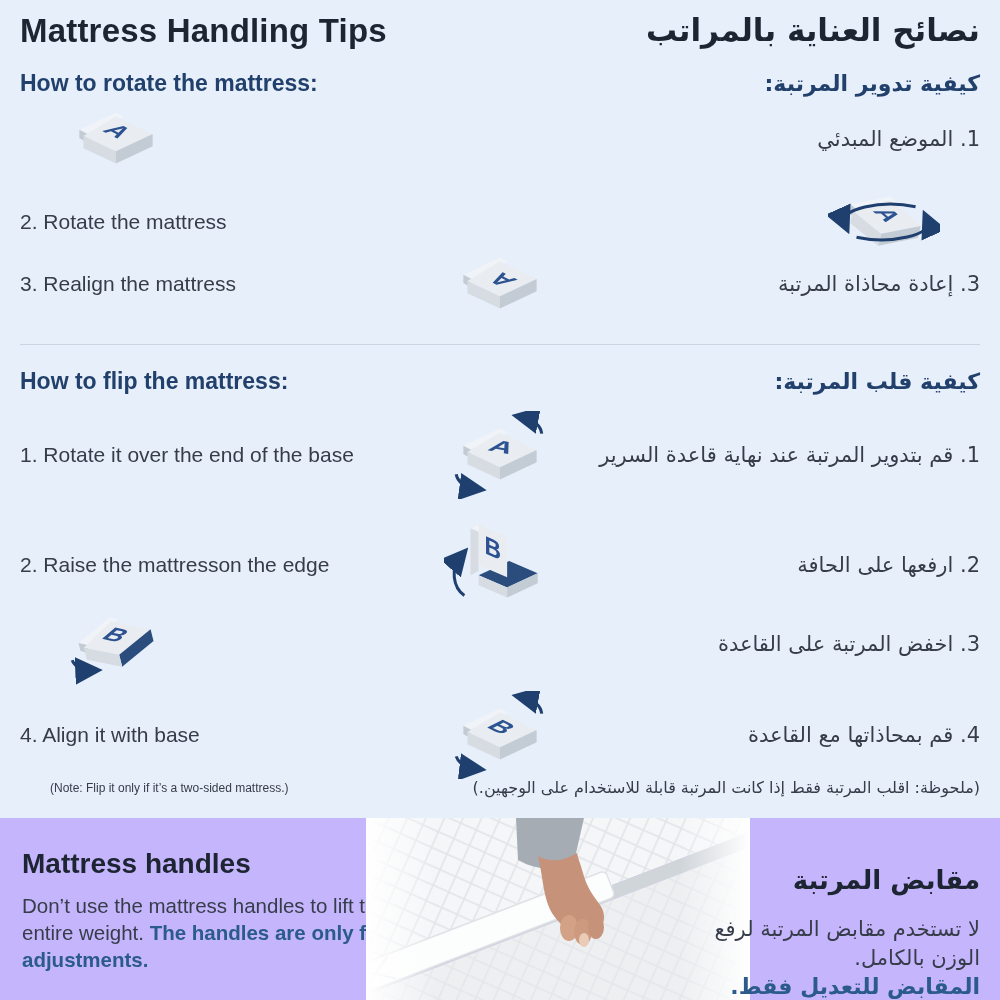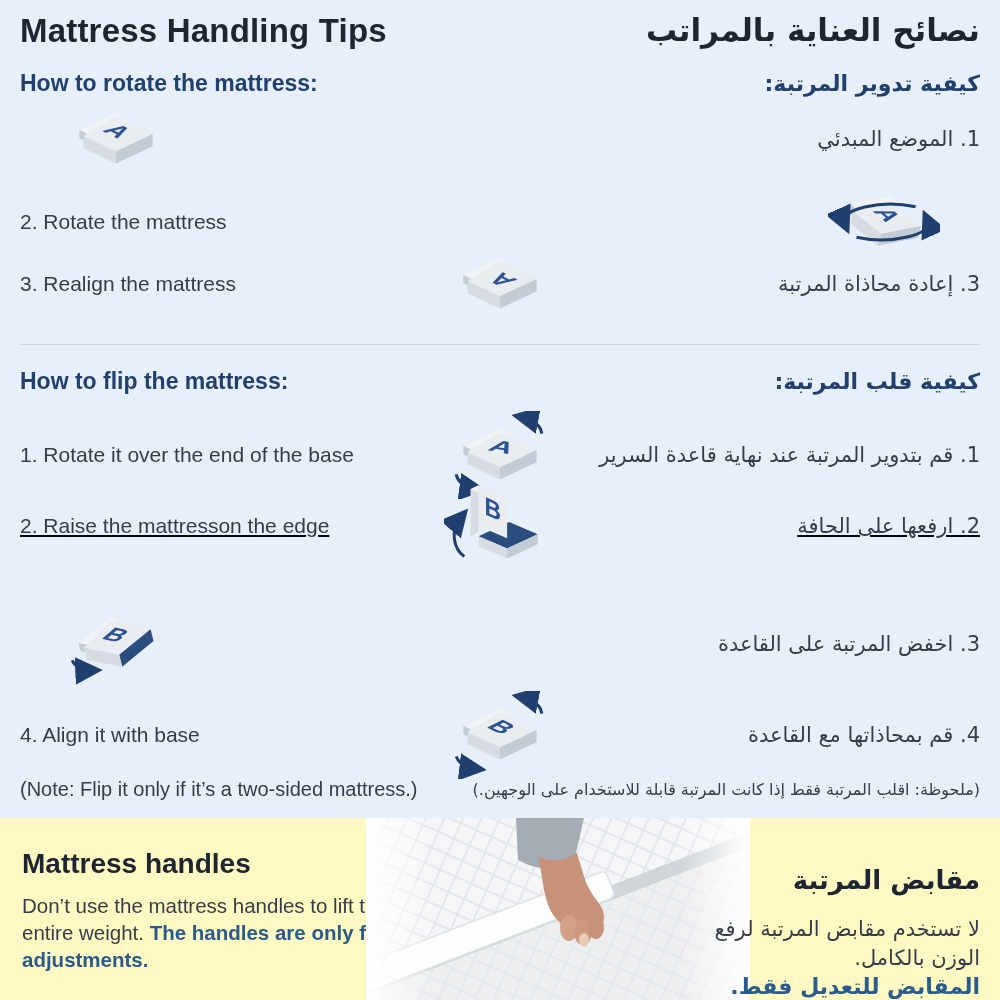--- a/index.html
+++ b/index.html
@@ -29,30 +29,30 @@
   .step-row .col-icon { flex:0 0 20%; display:flex; justify-content:center; align-items:center; }
   .step-row .col-ar { flex:1; text-align:right; font-size:21px; color:var(--body-dark,#363d49); font-family:"DejaVu Sans", sans-serif; }
 
   .row-r1 { top:104px; height:70px; }
   .row-r2 { top:186px; height:72px;justify-content:space-between; }
   .row-r3 { top:248px; height:72px;align-items:center; }
 
   .divider { position:absolute; top:344px; left:20px; right:20px; height:1px; background:var(--divider,#c9d5e2); }
 
   .row-f1 { top:408px; height:94px; }
-  .row-f2 { top:479px; height:94px;text-decoration:underline; }
+  .row-f2 { top:518px; height:94px; }
   .row-f3 { top:597px; height:94px; }
   .row-f4 { top:688px; height:94px; }
 
   .note-row { position:absolute; top:778px; left:20px; right:20px; display:flex; justify-content:space-between; align-items:center; }
-  .note-en { font-size:20px; color:var(--body-dark,#363d49); }
+  .note-en { font-size:12px; color:var(--body-dark,#363d49);margin-left:30px; }
   .note-ar { font-size:16px; color:var(--body-dark,#363d49); font-family:"DejaVu Sans", sans-serif; }
 
   
-  .bottom-section { position:absolute; left:0; top:818px; width:1000px; height:182px; background:#fef9c3; }
+  .bottom-section { position:absolute; left:0; top:818px; width:1000px; height:182px; background:#c4b5fd; }
   .handles-en { position:absolute; left:22px; top:30px; width:390px; }
   .handles-heading-en { font-size:28px; font-weight:bold; color:var(--title-dark,#1d2532); }
   .handles-body-en { margin-top:12px; font-size:20.5px; line-height:1.32; color:var(--body-dark,#363d49); }
   .handles-body-en .bold-navy { font-weight:bold; color:var(--accent-bold,#2b5b8a); }
 
   .photo-wrap { position:absolute; left:366px; top:0; width:384px; height:182px; }
 
   .handles-ar { position:absolute; right:20px; top:16px; width:320px; text-align:right; font-family:"DejaVu Sans", sans-serif; }
   .handles-heading-ar { font-size:26px; font-weight:bold; color:var(--title-dark,#1d2532);margin-top:31px; }
   .handles-body-ar { margin-top:20px; font-size:21px; line-height:1.38; color:var(--body-dark,#363d49); }

